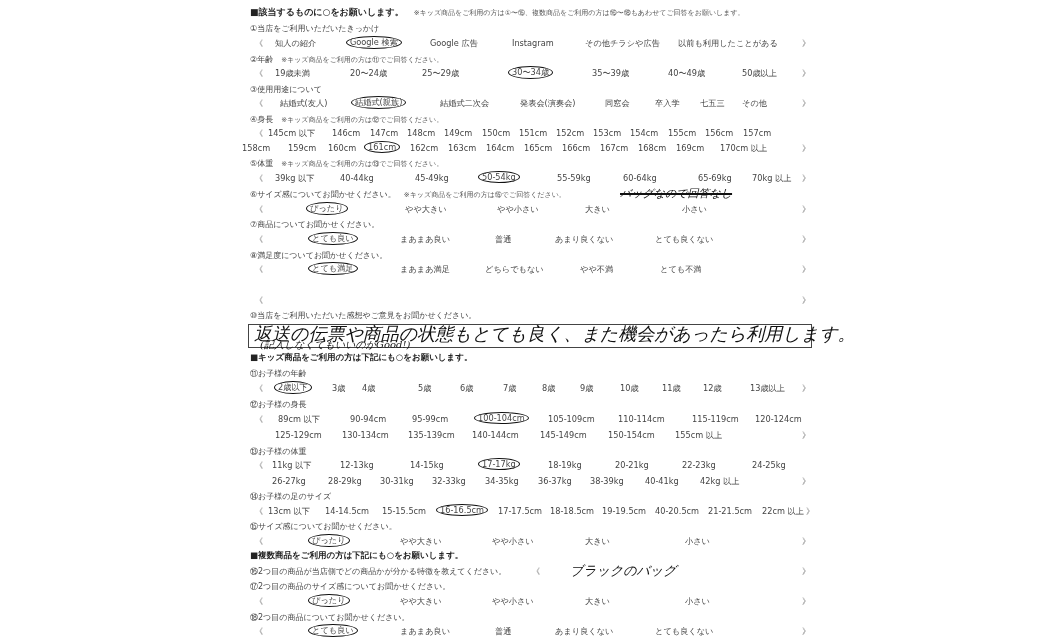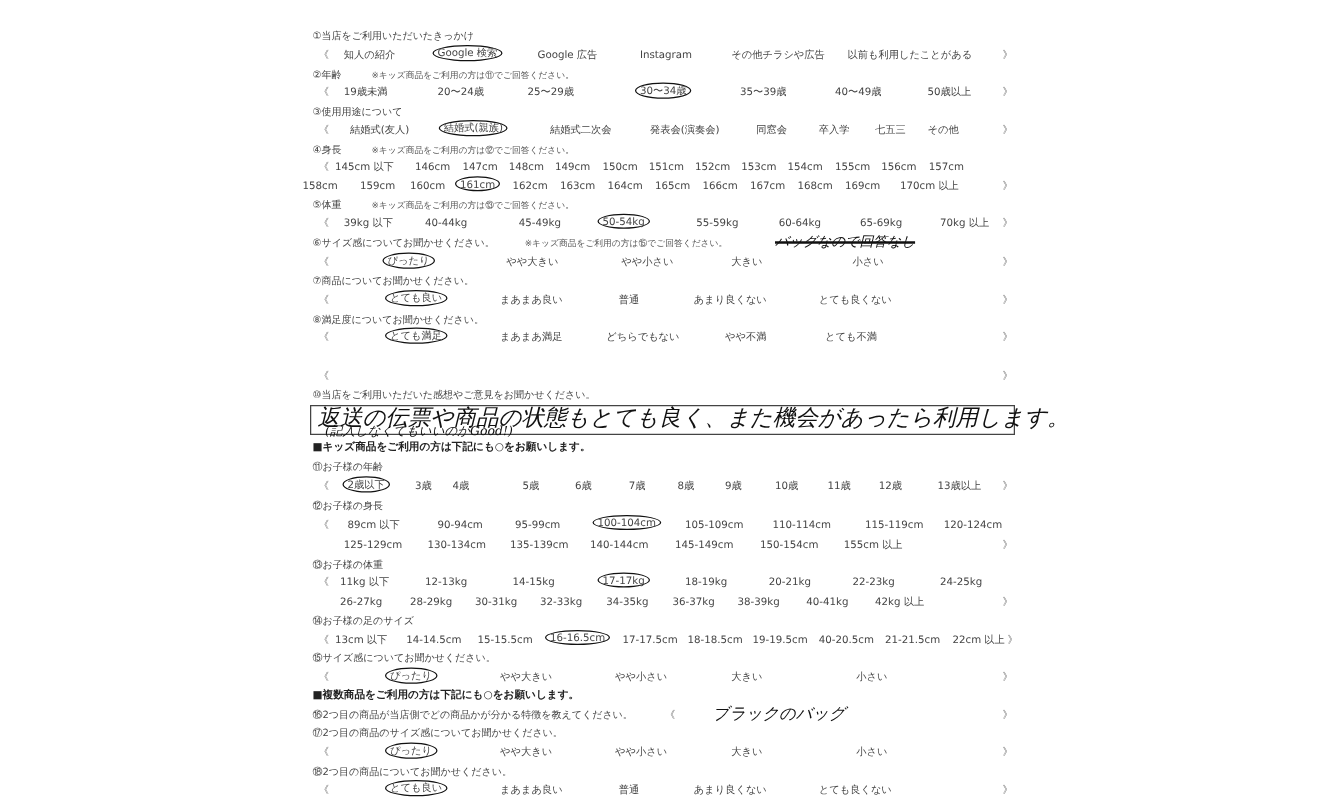--- a/index.html
+++ b/index.html
@@ -2,34 +2,37 @@
 <html><head>
 <meta charset="utf-8">
 <style>
   html,body{margin:0;padding:0;background:#ffffff;}
   body{width:1060px;height:640px;position:relative;overflow:hidden;font-family:"DejaVu Sans","Liberation Sans",sans-serif;color:#333;}
   .sheet{position:absolute;left:240px;top:0;width:580px;height:640px;background:#fff;}
   .ln{position:absolute;left:10px;font-size:8.2px;white-space:nowrap;color:#333;}
   .hdr{font-weight:bold;font-size:9px;color:#222;}
   .hdr .note{font-weight:normal;font-size:7px;color:#555;margin-left:10px;}
   .q{font-size:8px;color:#444;}
-  .q .note{font-size:7px;color:#555;margin-left:24px;}
+  .q .note{font-size:7px;color:#555;margin-left:8px;}
   .row{position:absolute;left:10px;right:10px;height:12px;font-size:8.2px;color:#444;}
   .row span{position:absolute;top:0;white-space:nowrap;}
   .br{color:#666;}
   .circ{border:1.3px solid #111;border-radius:50%;padding:0 3px;margin:-2px -4px;}
   .hand{font-family:"DejaVu Serif","Liberation Serif",serif;color:#111;font-style:italic;}
   .box{position:absolute;left:8px;top:324px;width:562px;height:22px;border:1px solid #444;}
   .strike{text-decoration:line-through;text-decoration-thickness:1.5px;}
 </style>
 </head>
 <body>
 
 <div class="sheet">
 
+  <div class="ln hdr" style="top:6px">
+    <span>■該当するものに○をお願いします。</span><span class="note">※キッズ商品をご利用の方は①〜⑮、複数商品をご利用の方は⑯〜⑱もあわせてご回答をお願いします。</span>
+  </div>
 
   <div class="ln q" style="top:23px">①当店をご利用いただいたきっかけ</div>
   <div class="row" style="top:38px">
     <span class="br" style="left:5px">《</span>
     <span style="left:25px">知人の紹介</span>
     <span class="circ" style="left:100px">Google 検索</span>
     <span style="left:180px">Google 広告</span>
     <span style="left:262px">Instagram</span>
     <span style="left:335px">その他チラシや広告</span>
     <span style="left:428px">以前も利用したことがある</span>
@@ -99,21 +102,21 @@
 
   <div class="ln q" style="top:158px"><span>⑤体重</span><span class="note">※キッズ商品をご利用の方は⑬でご回答ください。</span></div>
   <div class="row" style="top:173px">
     <span class="br" style="left:5px">《</span>
     <span style="left:25px">39kg 以下</span>
     <span style="left:90px">40-44kg</span>
     <span style="left:165px">45-49kg</span>
     <span class="circ" style="left:232px">50-54kg</span>
     <span style="left:307px">55-59kg</span>
     <span style="left:373px">60-64kg</span>
-    <span style="left:438px">65-69kg</span>
+    <span style="left:448px">65-69kg</span>
     <span style="left:502px">70kg 以上</span>
     <span class="br" style="left:552px">》</span>
   </div>
 
   <div class="ln q" style="top:189px"><span>⑥サイズ感についてお聞かせください。</span><span class="note">※キッズ商品をご利用の方は⑮でご回答ください。</span></div>
   <div class="ln hand strike" style="top:186px;left:380px;font-size:11px">バッグなので回答なし</div>
   <div class="row" style="top:204px">
     <span class="br" style="left:5px">《</span>
     <span class="circ" style="left:60px">ぴったり</span>
     <span style="left:155px">やや大きい</span>

